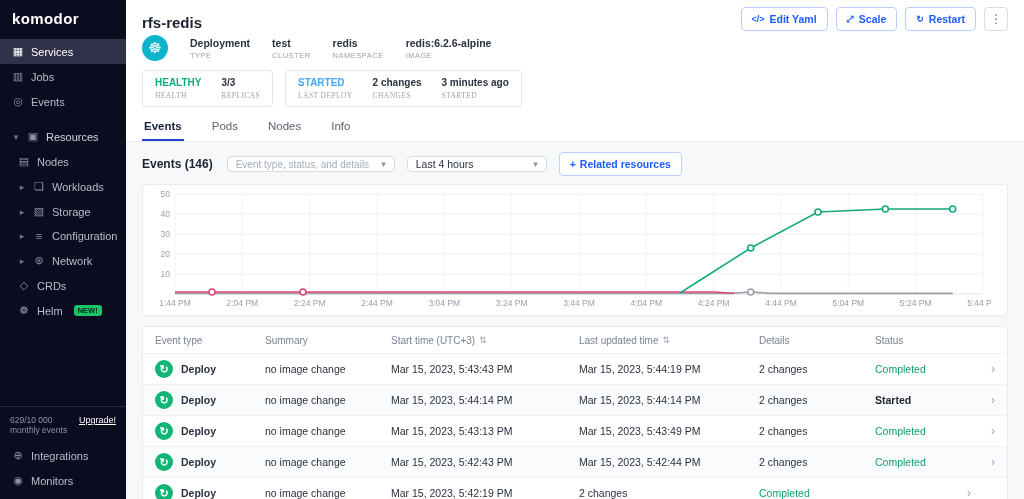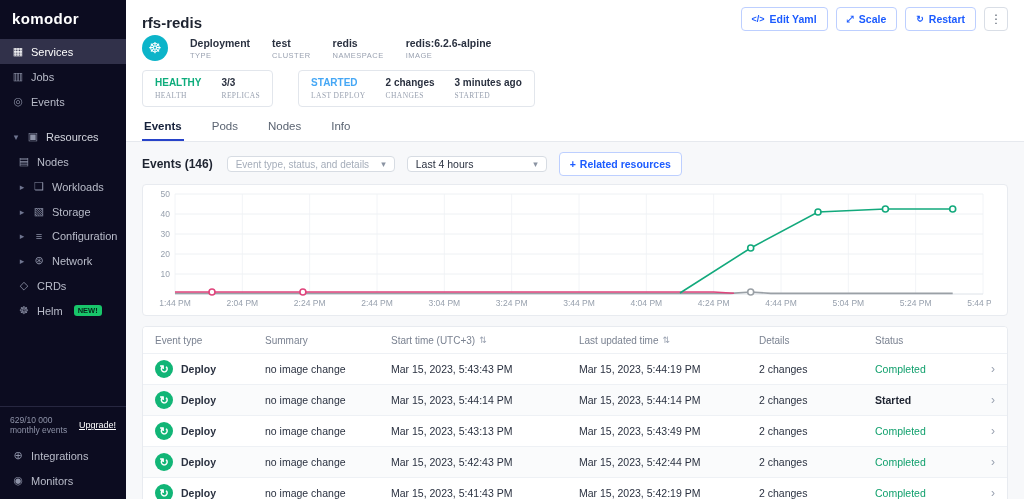--- a/index.html
+++ b/index.html
@@ -12,38 +12,38 @@
   .logo { color:#fff; font-size:15px; font-weight:bold; letter-spacing:.4px; padding:10px 12px 12px; }
   .nav-item { display:flex; align-items:center; gap:7px; padding:6px 12px; cursor:pointer; white-space:nowrap; }
   .nav-item .ico { width:12px; text-align:center; font-size:11px; color:#8e93a8; flex-shrink:0; }
   .nav-item.active { background:#31314a; color:#fff; }
   .nav-item.active .ico { color:#fff; }
   .nav-item.section-head { margin-top:10px; color:#d4d6de; }
   .chev { color:#6f7590; font-size:9px; width:8px; flex-shrink:0; text-align:center; }
   .child { padding-left:18px; }
   .badge-new { background:#18c66a; color:#06261a; font-size:7.5px; font-weight:bold; padding:1px 4px; border-radius:3px; margin-left:4px; }
   .spacer { flex:1; }
-  .usage { border-top:1px solid #272740; padding:8px 10px; font-size:8.5px; color:#8e93a8; display:flex; justify-content:space-between; align-items:center; gap:4px; }
+  .usage { border-top:1px solid #272740; padding:8px 10px; font-size:8.5px; color:#8e93a8; display:flex; justify-content:space-between; gap:4px; }
   .usage .upgrade { color:#fff; text-decoration:underline; font-weight:normal; font-size:9px; cursor:pointer; white-space:nowrap; }
 
   
   .main { flex:1; display:flex; flex-direction:column; min-width:0; background:#fff; }
   .topbar { display:flex; justify-content:space-between; align-items:flex-end; padding:7px 16px 0; }
   .title { font-size:15px; font-weight:bold; }
   .actions { display:flex; gap:8px; }
   .btn { display:flex; align-items:center; gap:5px; border:1px solid #bdcfff; color:#1c5bff; background:#fff; border-radius:4px; padding:4px 10px; font-size:10.5px; font-weight:bold; cursor:pointer; height:24px; font-family:inherit; }
   .btn .bico { font-size:9px; }
   .kebab { border:1px solid #d9dee6; color:#5b6472; background:#fff; border-radius:4px; width:24px; height:24px; font-size:12px; display:flex; align-items:center; justify-content:center; cursor:pointer; }
 
   .meta-row { display:flex; align-items:center; gap:22px; padding:4px 16px 0; }
   .app-icon { width:26px; height:26px; border-radius:50%; background:#0cb4c9; color:#fff; display:flex; align-items:center; justify-content:center; font-size:15px; flex-shrink:0; }
   .meta .v { font-size:10.5px; font-weight:bold; color:#2a3140; }
   .meta .l { font-size:7.5px; color:#9aa2b1; letter-spacing:.5px; margin-top:2px; }
 
-  .cards { display:flex; gap:25px; padding:9px 16px 0; }
+  .cards { display:flex; gap:12px; padding:9px 16px 0; }
   .card { display:flex; gap:20px; border:1px solid #e2e6ec; border-radius:4px; padding:6px 12px; background:#fff; }
   .stat .v { font-size:10px; font-weight:bold; color:#2a3140; }
   .stat .l { font-size:7.5px; color:#9aa2b1; margin-top:3px; letter-spacing:.4px;font-family:Liberation Serif, serif; }
   .v.green { color:#0eac7c; }
   .v.blue { color:#45a7f5; }
 
   .tabs { display:flex; gap:26px; padding:7px 16px 0; border-bottom:1px solid #e6e9ee; }
   .tab { font-size:11.5px; color:#5b6472; padding:6px 2px 7px; cursor:pointer; border-bottom:2px solid transparent; }
   .tab.active { color:#15203a; font-weight:bold; border-bottom-color:#2743c9; }
 
@@ -375,21 +375,20 @@
         </div>
 
         <div class="trow">
           <div class="etype">
               <span class="eicon">
                 <span>↻</span>
               </span>
               <span>Deploy</span>
             </div>
           <div>no image change</div>
-          <div>Mar 15, 2023, 5:41:43 PM</div>
           <div>Mar 15, 2023, 5:42:19 PM</div>
           <div>2 changes</div>
           <div class="status" data-status="Completed">Completed</div>
           <div class="rchev">›</div>
         </div>
 
       </div>
 
     </div>
   </main>

